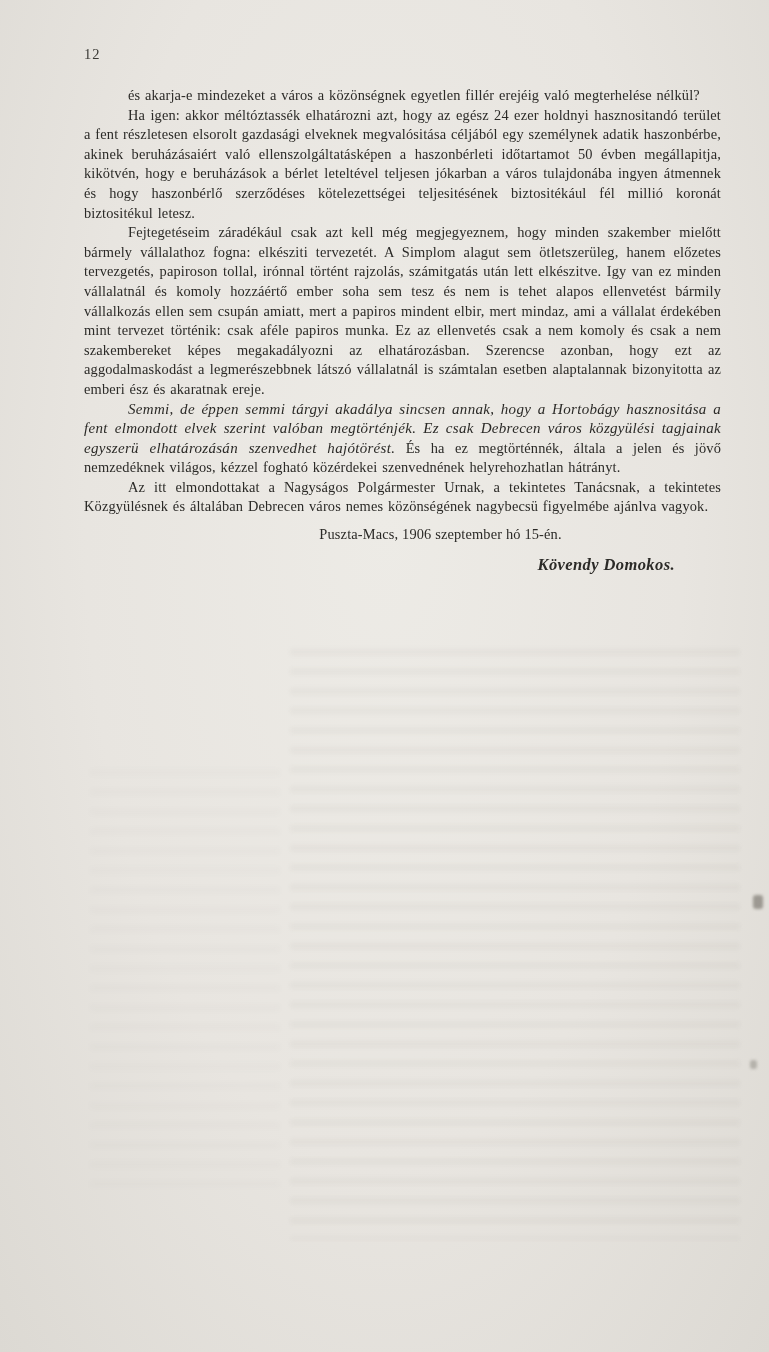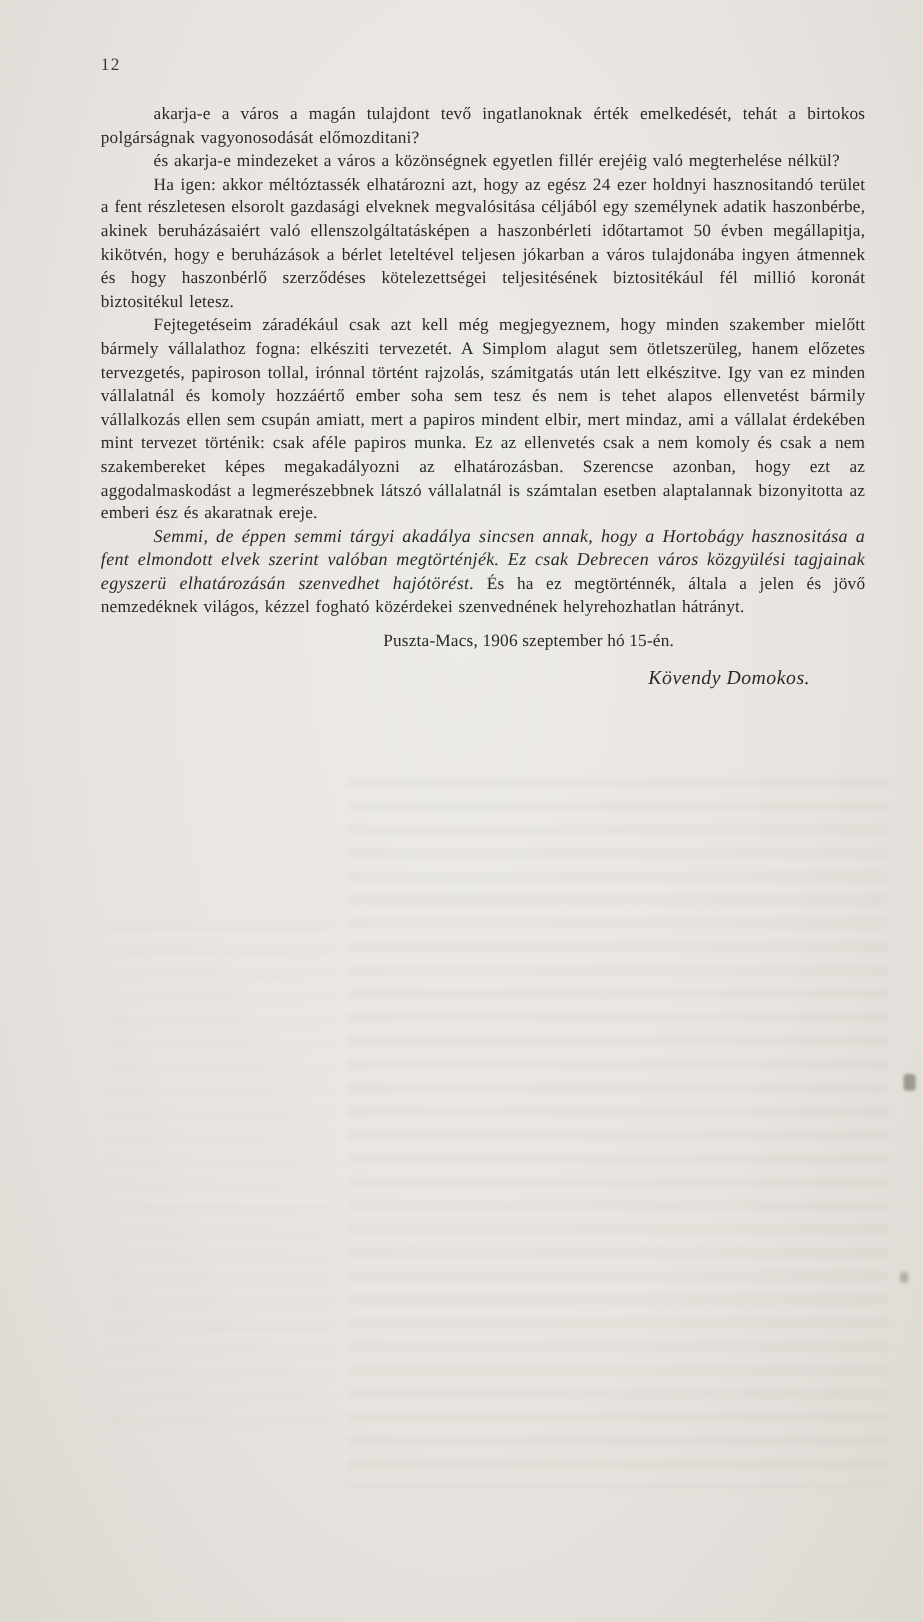--- a/index.html
+++ b/index.html
@@ -54,21 +54,21 @@
   }
   .salutation {
     margin: 12px 0 0 0;
     text-indent: 76px;
     text-align: left;
   }
   .signature {
     margin: 10px 46px 0 0;
     text-align: right;
     font-style: italic;
-    font-weight: normal;
+    font-weight: bold;
     font-size: 16.5px;
     letter-spacing: 0.4px;
   }
   
   .bleedthrough {
     position: absolute;
     left: 290px;
     top: 640px;
     width: 450px;
     height: 600px;
@@ -121,34 +121,34 @@
 </style>
 </head>
 <body>
 
 <div class="page">
 
   <div class="page-number">12</div>
 
   <div class="text-column">
 
-    <p class="para">akarja-e a város a magán tulajdont tevő ingatlanoknak érték emelkedését, tehát a birtokos polgárságnak vagyonosodását előmozditani?</p>
 
 
     <p class="para">és akarja-e mindezeket a város a közönségnek egyetlen fillér erejéig való megterhelése nélkül?</p>
 
     <p class="para">Ha igen: akkor méltóztassék elhatározni azt, hogy az egész 24 ezer holdnyi hasznositandó terület a fent részletesen elsorolt gazdasági elveknek megvalósitása céljából egy személynek adatik haszonbérbe, akinek beruházásaiért való ellenszolgáltatásképen a haszonbérleti időtartamot 50 évben megállapitja, kikötvén, hogy e beruházások a bérlet leteltével teljesen jókarban a város tulajdonába ingyen átmennek és hogy haszonbérlő szerződéses kötelezettségei teljesitésének biztositékául fél millió koronát biztositékul letesz.</p>
 
     <p class="para">Fejtegetéseim záradékául csak azt kell még megjegyeznem, hogy minden szakember mielőtt bármely vállalathoz fogna: elkésziti tervezetét. A Simplom alagut sem ötletszerüleg, hanem előzetes tervezgetés, papiroson tollal, irónnal történt rajzolás, számitgatás után lett elkészitve. Igy van ez minden vállalatnál és komoly hozzáértő ember soha sem tesz és nem is tehet alapos ellenvetést bármily vállalkozás ellen sem csupán amiatt, mert a papiros mindent elbir, mert mindaz, ami a vállalat érdekében mint tervezet történik: csak aféle papiros munka. Ez az ellenvetés csak a nem komoly és csak a nem szakembereket képes megakadályozni az elhatározásban. Szerencse azonban, hogy ezt az aggodalmaskodást a legmerészebbnek látszó vállalatnál is számtalan esetben alaptalannak bizonyitotta az emberi ész és akaratnak ereje.</p>
 
     <p class="para emph">
       <span class="it">Semmi, de éppen semmi tárgyi akadálya sincsen annak, hogy a Hortobágy hasznositása a fent elmondott elvek szerint valóban megtörténjék. Ez csak Debrecen város közgyülési tagjainak egyszerü elhatározásán szenvedhet hajótörést.</span>
       <span>És ha ez megtörténnék, általa a jelen és jövő nemzedéknek világos, kézzel fogható közérdekei szenvednének helyrehozhatlan hátrányt.</span>
     </p>
 
+    <p class="para">Az itt elmondottakat a Nagyságos Polgármester Urnak, a tekintetes Tanácsnak, a tekintetes Közgyülésnek és általában Debrecen város nemes közönségének nagybecsü figyelmébe ajánlva vagyok.</p>
 
     <p class="dateline">Puszta-Macs, 1906 szeptember hó 15-én.</p>
 
 
     <p class="signature">Kövendy Domokos.</p>
 
   </div>
 
   <div class="bleedthrough"></div>
   <div class="bleedthrough2"></div>

